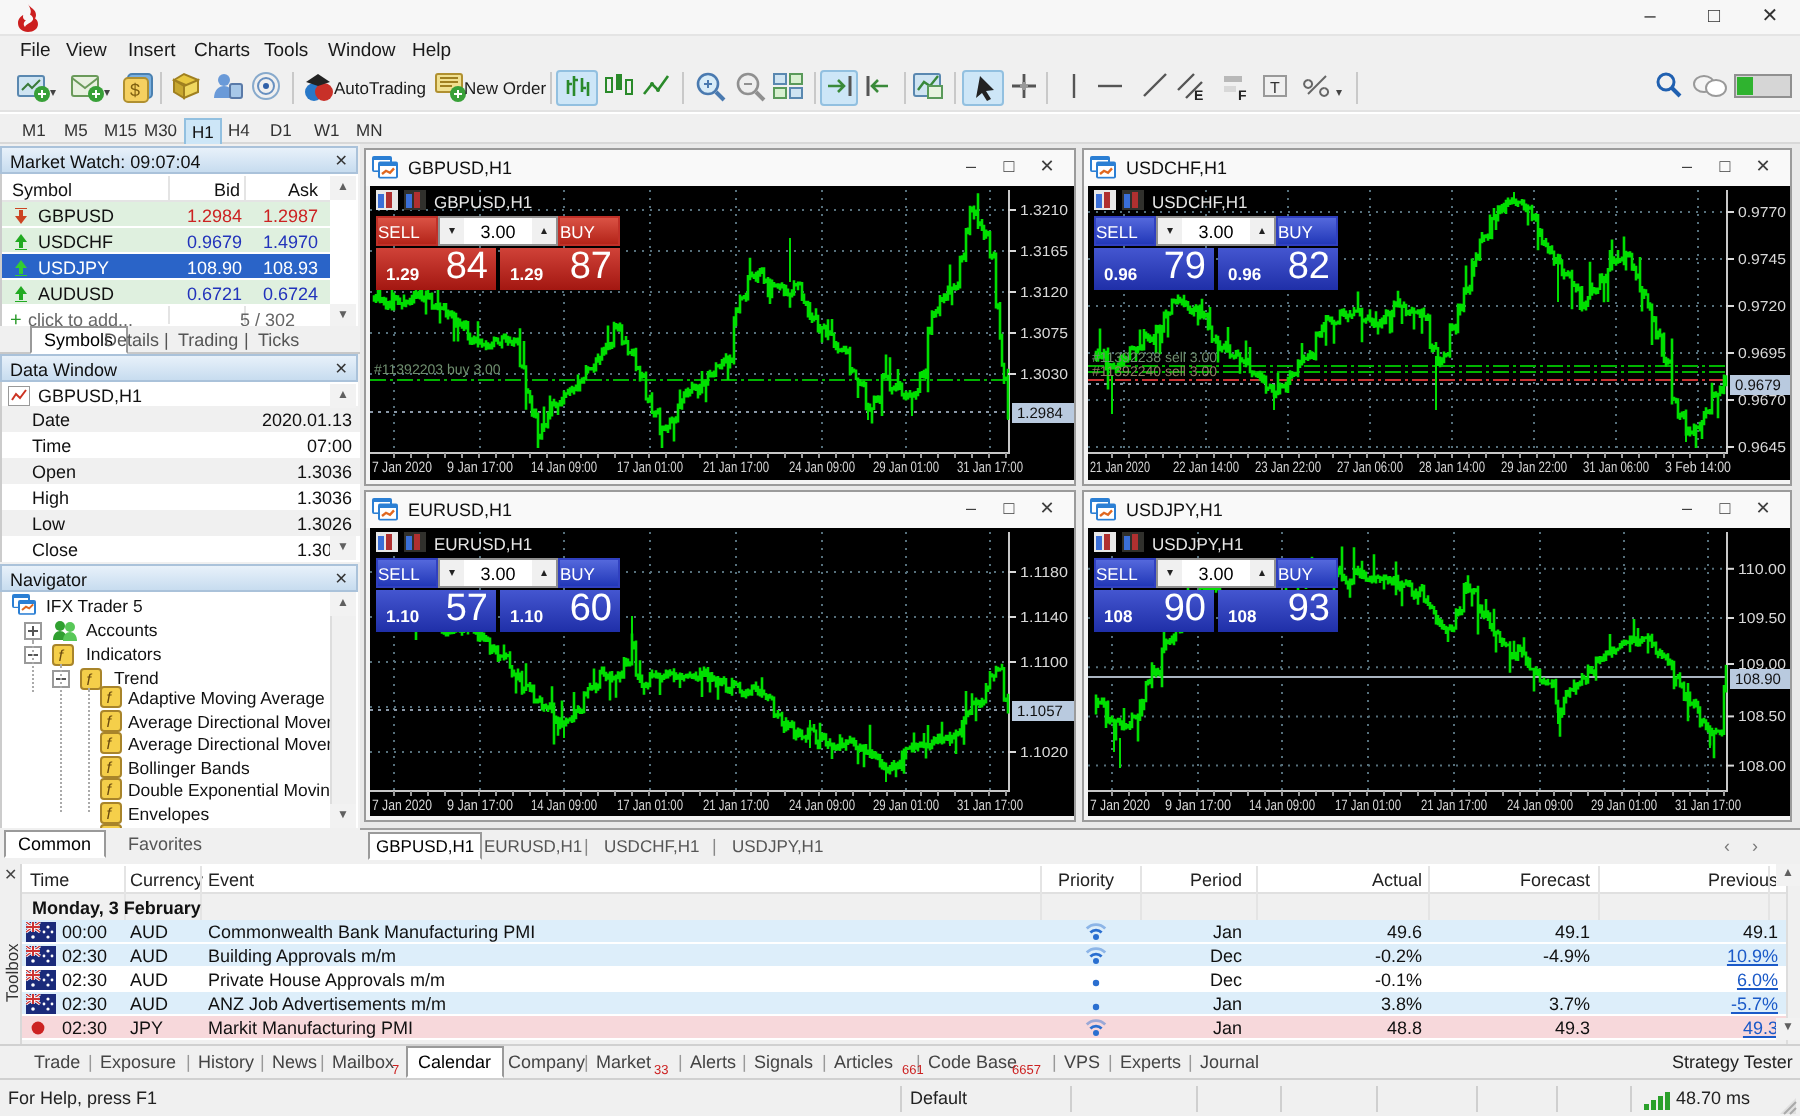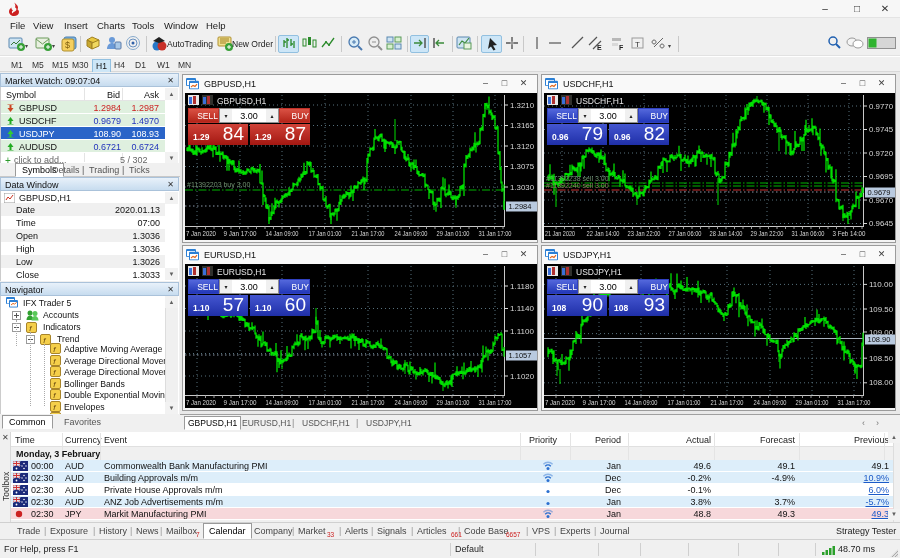--- a/index.html
+++ b/index.html
@@ -28,21 +28,21 @@
 .panel-h .px{position:absolute;right:4px;top:1.5px;color:#333;font-size:8px;}
 .mwtab{font-size:9px;color:#555;}
 
 .gridline{position:absolute;background:#e4e4e4;}
 .mrow{position:absolute;left:1px;width:164px;height:13px;}
 .mrow .sym{position:absolute;left:18px;top:1.5px;font-size:9px;color:#111;}
 .mrow .bid{position:absolute;right:44px;top:1.5px;font-size:9px;}
 .mrow .ask{position:absolute;right:6px;top:1.5px;font-size:9px;}
 .sarr{position:absolute;left:5px;top:3px;width:8px;height:8px;font-size:8px;line-height:8px;}
 
-.drow{position:absolute;left:1px;width:164px;height:13px;font-size:9px;}
+.drow{position:absolute;left:1px;width:180px;height:13px;font-size:9px;}
 .drow .dl{position:absolute;left:15px;top:1.5px;color:#111;}
 .drow .dv{position:absolute;right:5px;top:1.5px;color:#111;}
 
 .nrow{position:absolute;font-size:8.7px;color:#111;white-space:nowrap;}
 .scol{position:absolute;width:13px;background:#f0f0f0;}
 .sbtn{position:absolute;left:0;width:13px;height:12px;color:#606060;font-size:6px;text-align:center;line-height:12px;background:#f2f2f2;}
 .tab-on{background:#fff;border:1px solid #9a9a9a;border-bottom:1px solid #fff;color:#000;padding:1px 6px;}
 
 #mdi{position:absolute;left:180px;top:72px;width:720px;height:342px;background:#e9e9e9;}
 .cwin{position:absolute;border:1px solid #9b9b9b;background:#f4f4f4;}
@@ -50,21 +50,21 @@
 .ctit svg{position:absolute;left:3px;top:3px;}
 .ctxt{position:absolute;left:21px;top:3.5px;font-size:9px;color:#101010;}
 .cbtns{position:absolute;right:4px;top:0;}
 .cb{display:inline-block;width:19px;text-align:center;font-size:9px;color:#404040;line-height:17px;}
 .cbody{position:absolute;left:2px;top:18px;background:#000;}
 .cbody .csvg{position:absolute;left:0;top:0;}
 .symlab{position:absolute;left:3px;top:2px;height:11px;color:#e6e6e6;font-size:8.5px;display:flex;align-items:center;}
 
 .octw{position:absolute;left:3px;top:15px;width:122px;}
 .ocrow{height:15px;display:flex;}
-.ocbtn{width:31px;height:15px;color:#fff;font-size:8.5px;text-align:right;line-height:15px;border:1px solid;}
+.ocbtn{width:31px;height:15px;color:#fff;font-size:8.5px;text-align:left;line-height:15px;border:1px solid;}
 .ocvol{width:60px;height:15px;background:#fff;border:1px solid #909090;display:flex;justify-content:space-between;}
 .ocar{width:12px;font-size:6px;color:#222;text-align:center;line-height:14px;background:#f0f0f0;}
 .ocnum{flex:1;font-size:9px;color:#000;text-align:center;line-height:14px;}
 .ocprices{display:flex;margin-top:1px;}
 .ocbox{width:60px;height:21px;position:relative;color:#fff;}
 .ocbox:first-child{margin-right:2px;}
 .ocs{position:absolute;left:5px;bottom:3px;font-size:8.5px;font-weight:bold;}
 .ocb{position:absolute;right:4px;top:-1px;font-size:19px;}
 .thead{position:absolute;top:0;height:15px;font-size:9px;color:#222;}
 .trow{position:absolute;left:11px;width:882px;height:12px;font-size:9px;}

